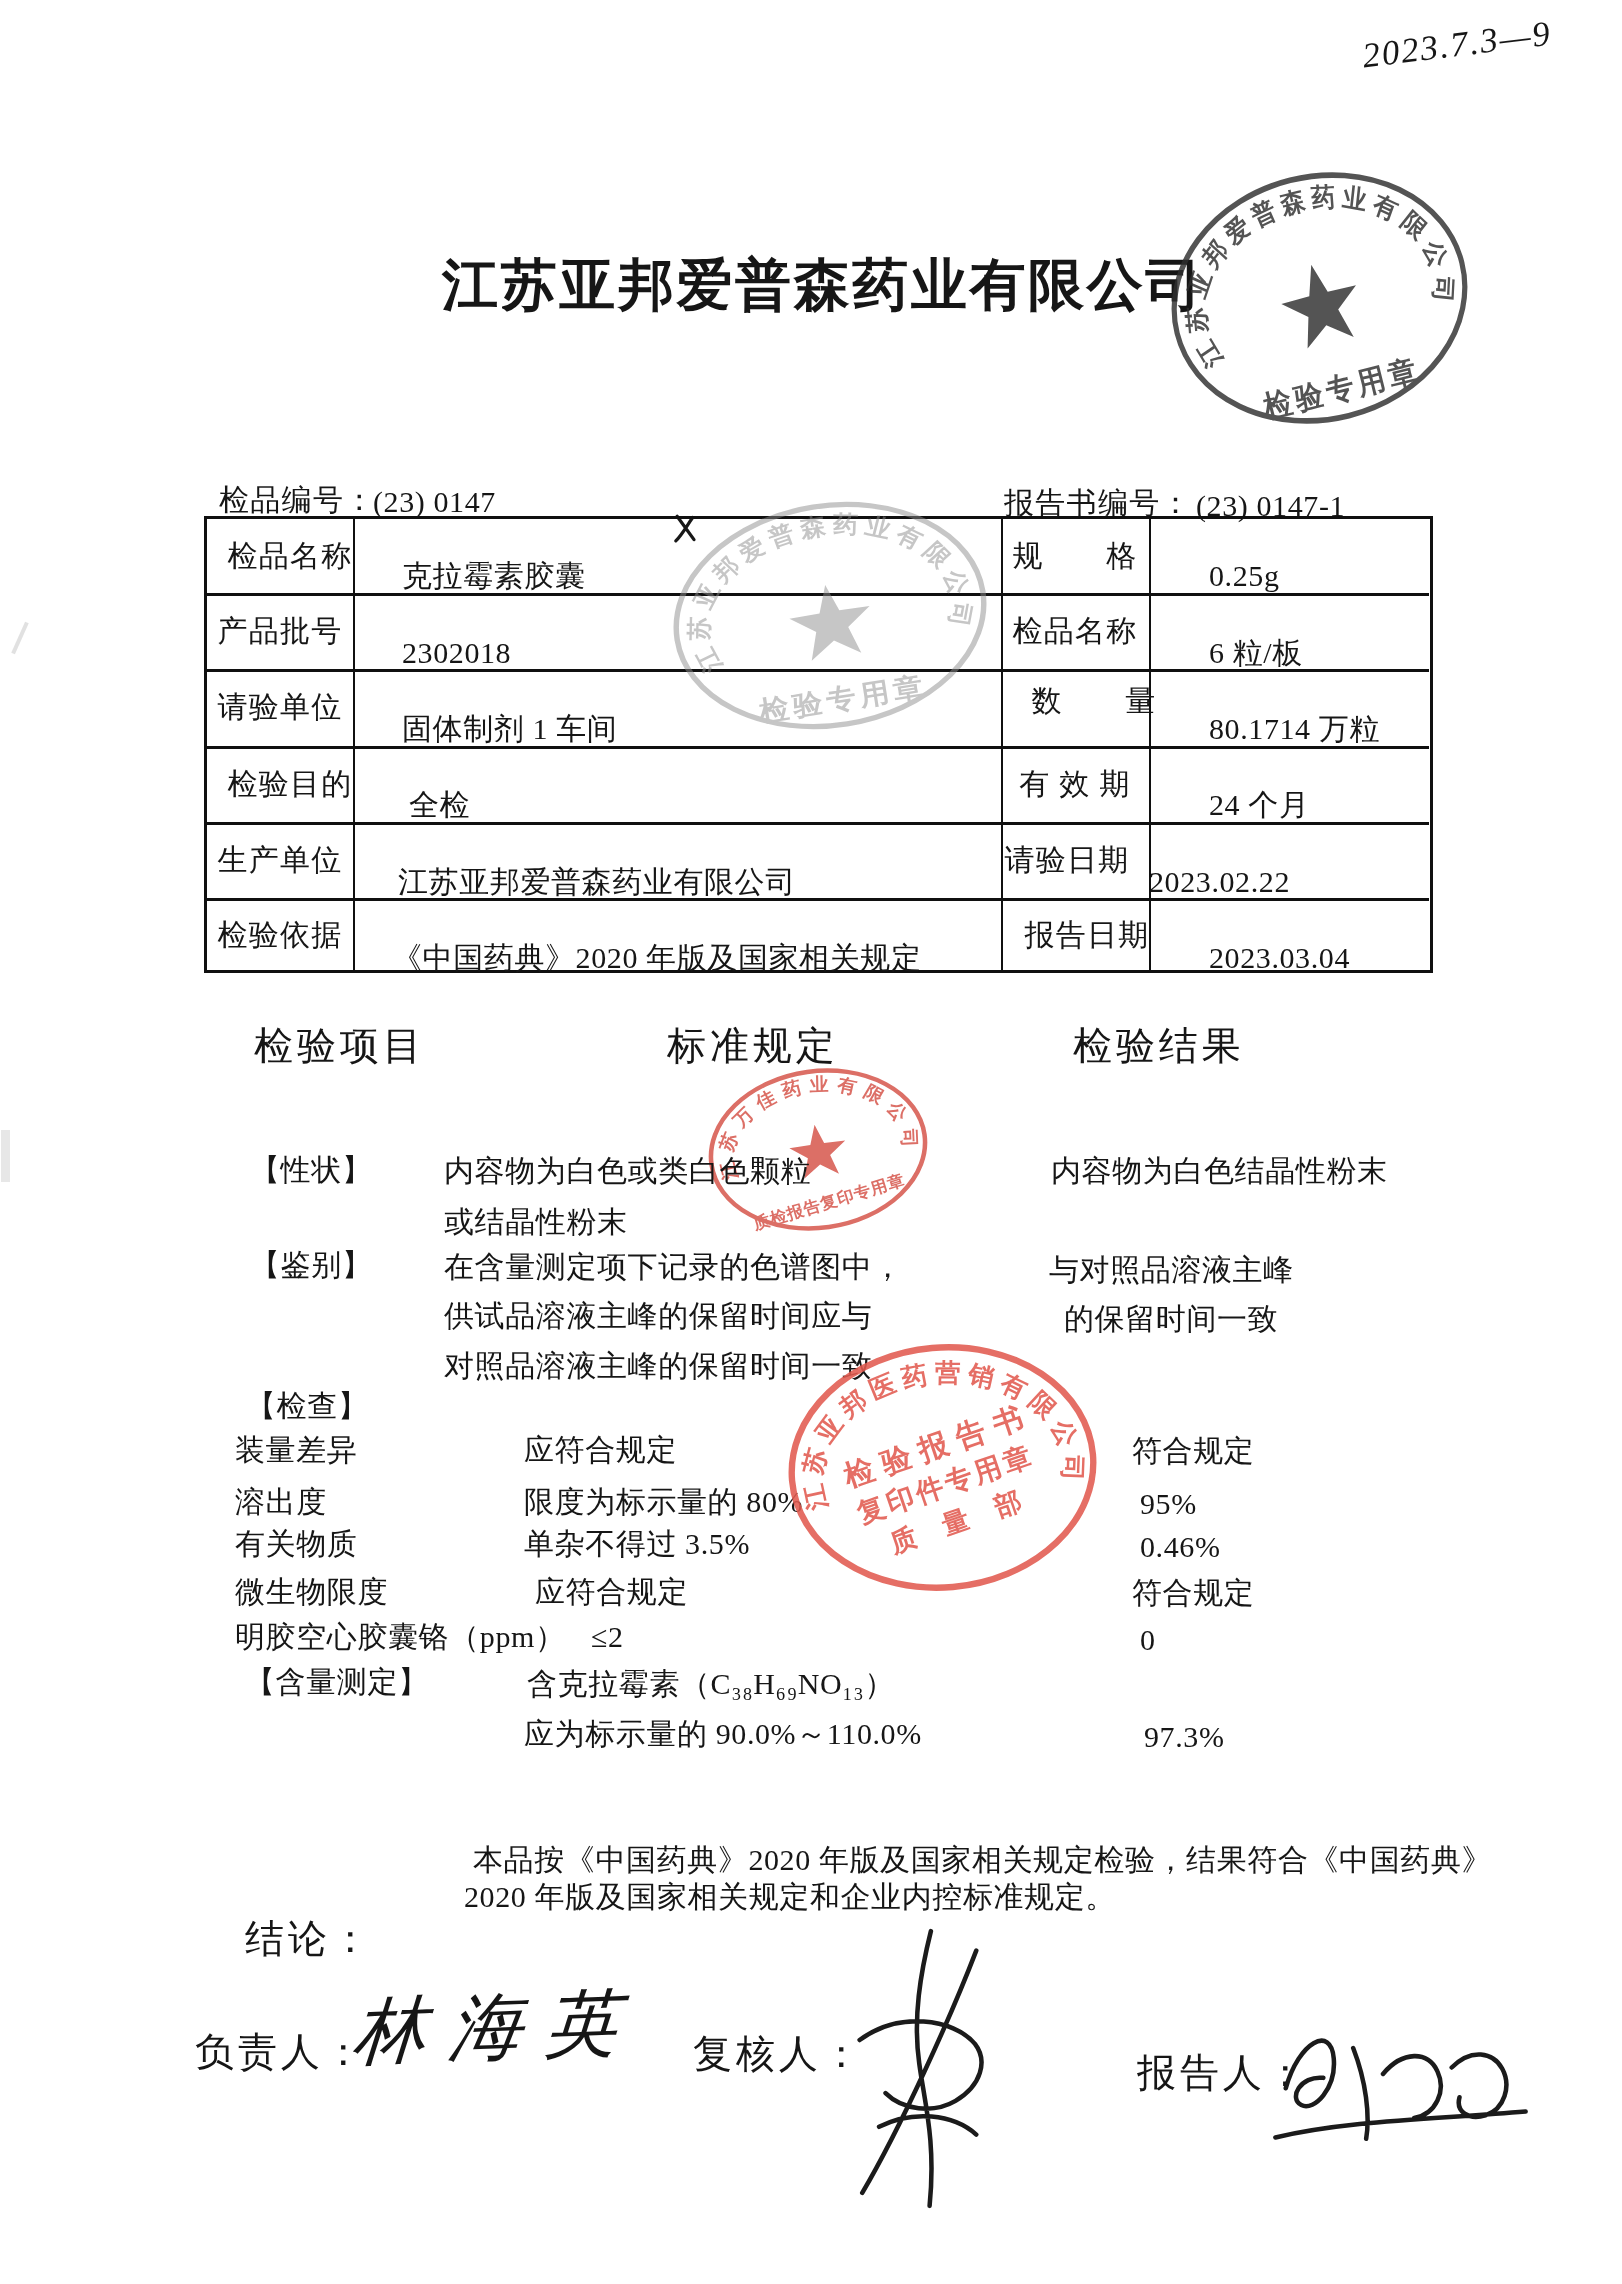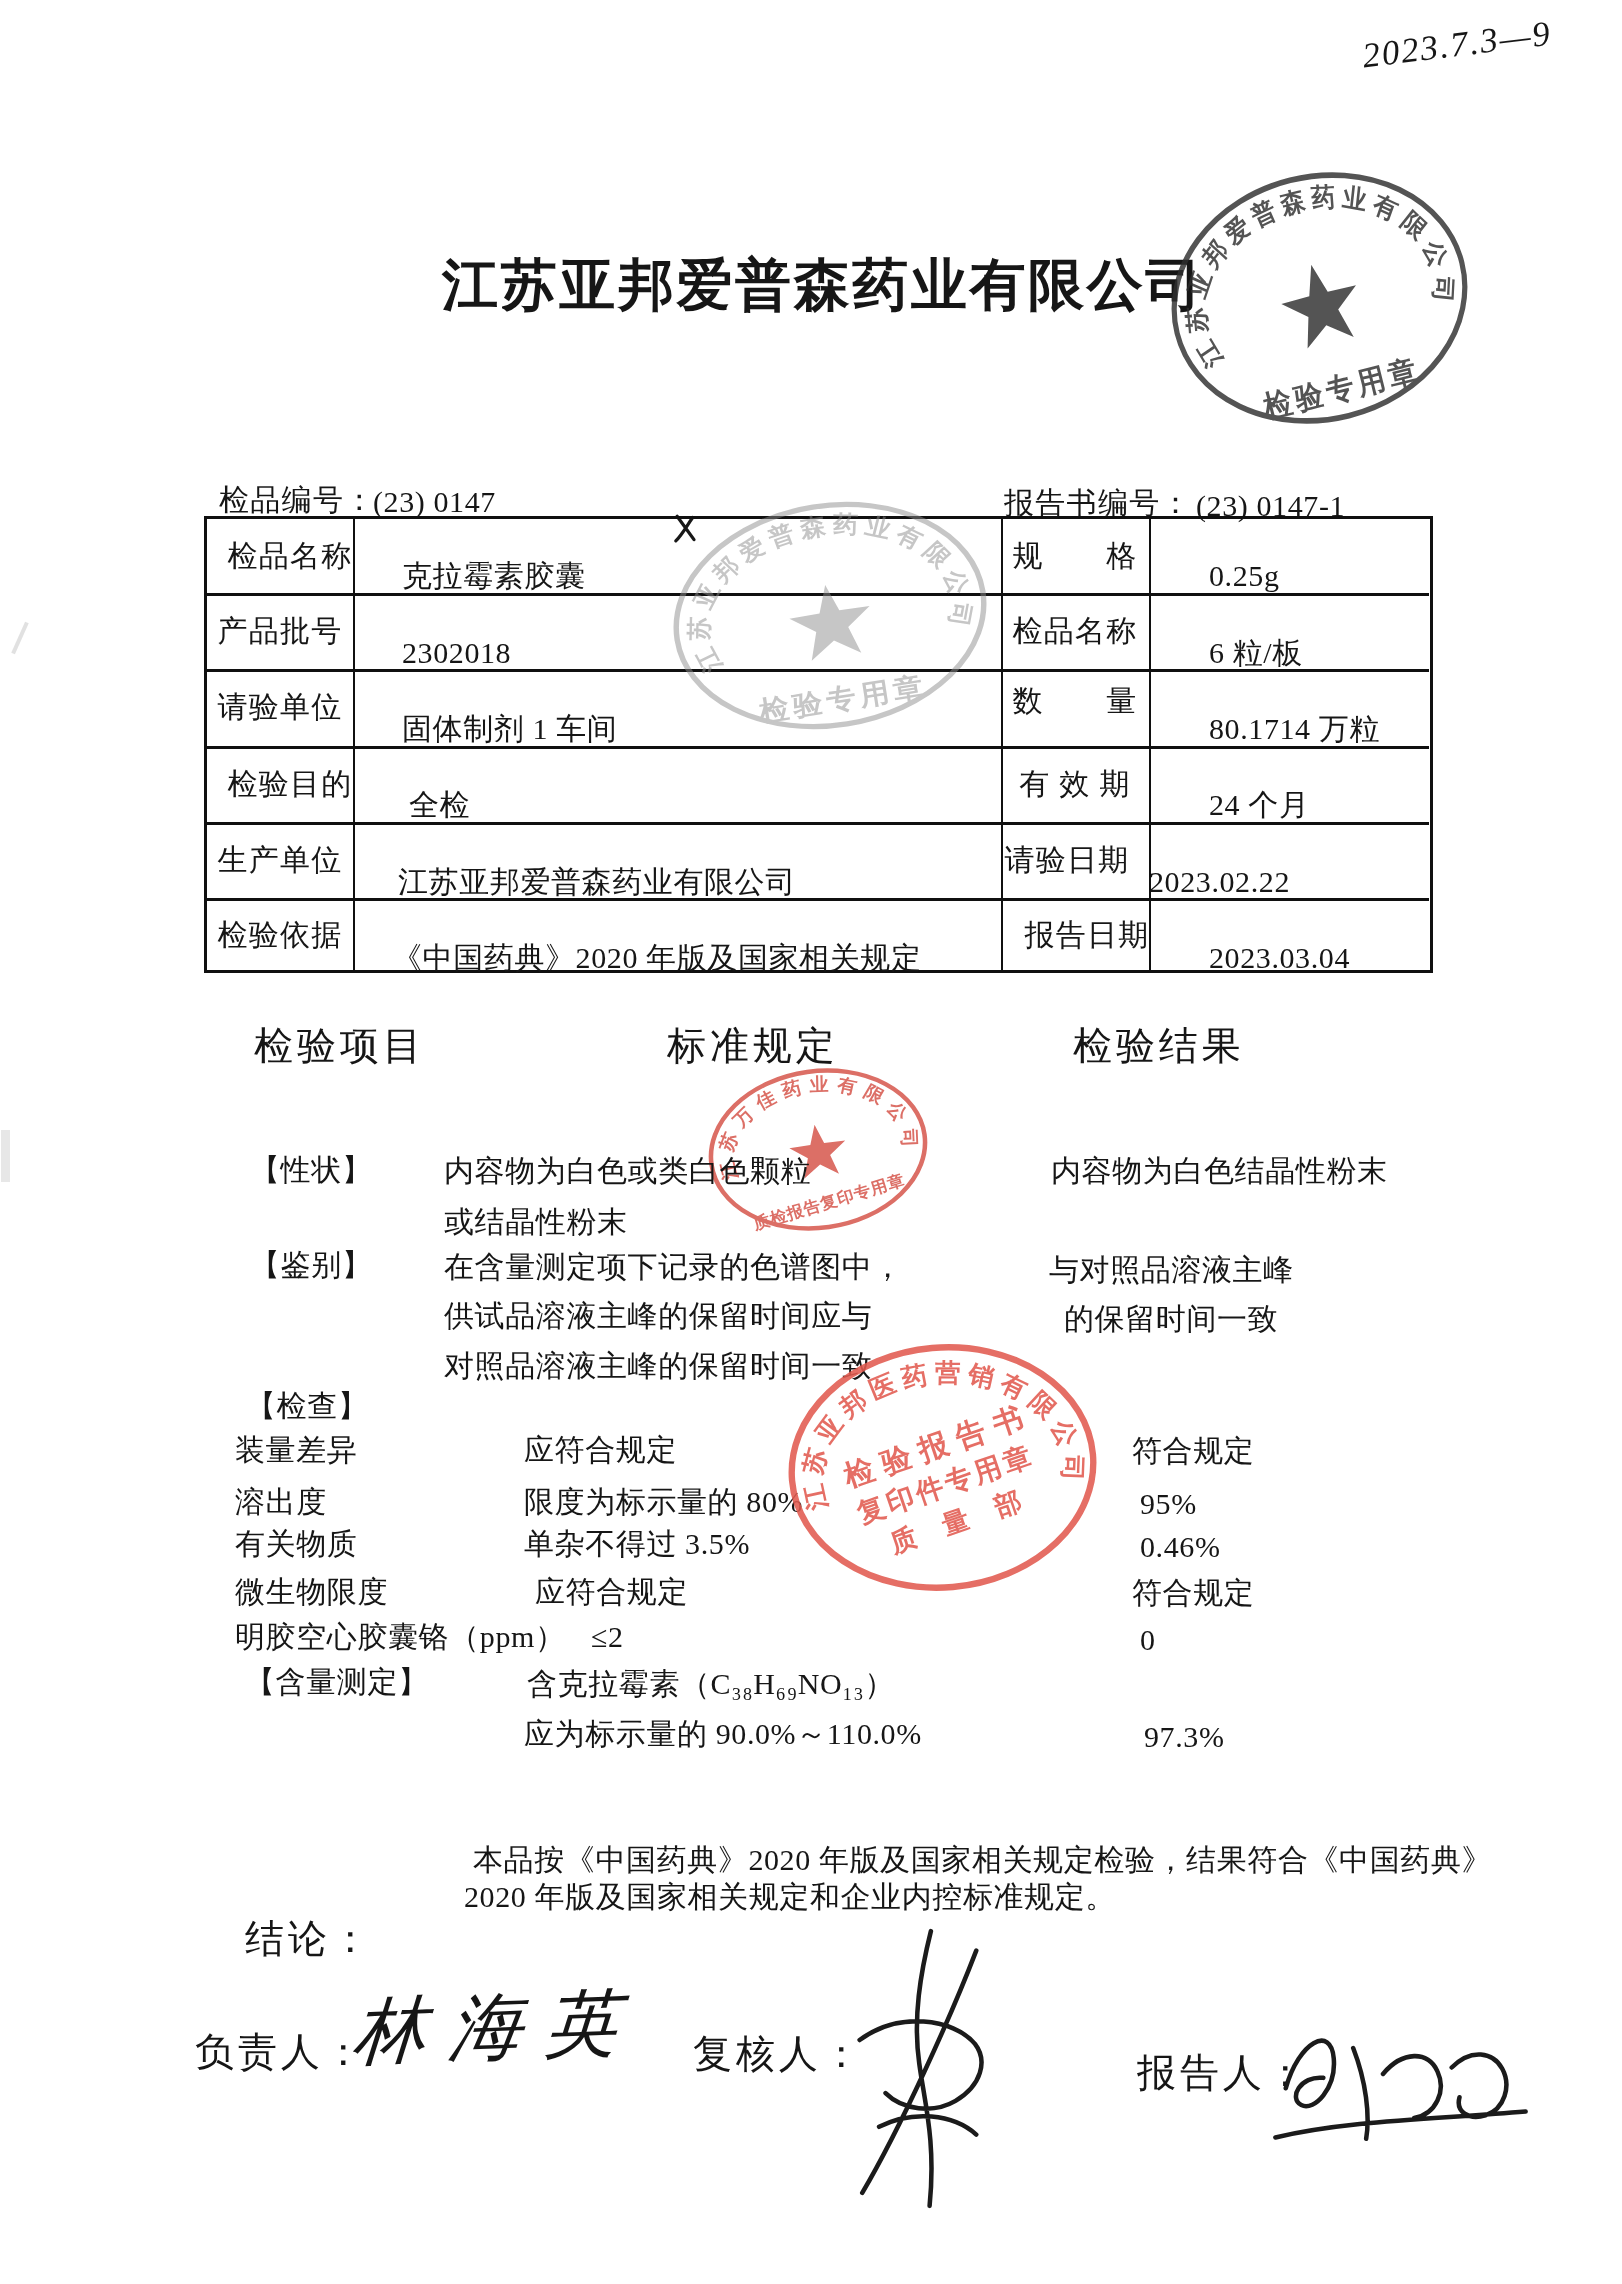--- a/index.html
+++ b/index.html
@@ -68,21 +68,21 @@
     <div class="abs cell-label" style="left:794px;top:0;width:148px;height:74px;">规　　格</div>
     <div class="abs t" style="left:1002px;top:40px;">0.25g</div>
 
     <div class="abs cell-label" style="left:0;top:74px;width:146px;height:77px;">产品批号</div>
     <div class="abs t" style="left:195px;top:117px;">2302018</div>
     <div class="abs cell-label" style="left:794px;top:74px;width:148px;height:77px;">检品名称</div>
     <div class="abs t" style="left:1002px;top:117px;">6 粒/板</div>
 
     <div class="abs cell-label" style="left:0;top:150px;width:146px;height:77px;">请验单位</div>
     <div class="abs t" style="left:195px;top:193px;">固体制剂 1 车间</div>
-    <div class="abs cell-label" style="left:794px;top:150px;width:148px;height:65px;">数　　量</div>
+    <div class="abs cell-label" style="left:794px;top:150px;width:148px;height:65px;padding-left:19px;">数　　量</div>
     <div class="abs t" style="left:1002px;top:193px;">80.1714 万粒</div>
 
     <div class="abs cell-label" style="left:0;top:227px;width:166px;height:76px;">检验目的</div>
     <div class="abs t" style="left:202px;top:269px;">全检</div>
     <div class="abs cell-label" style="left:794px;top:227px;width:148px;height:76px;">有 效 期</div>
     <div class="abs t" style="left:1002px;top:269px;">24 个月</div>
 
     <div class="abs cell-label" style="left:0;top:303px;width:146px;height:77px;">生产单位</div>
     <div class="abs t" style="left:191px;top:346px;">江苏亚邦爱普森药业有限公司</div>
     <div class="abs cell-label" style="left:794px;top:303px;width:132px;height:77px;">请验日期</div>

